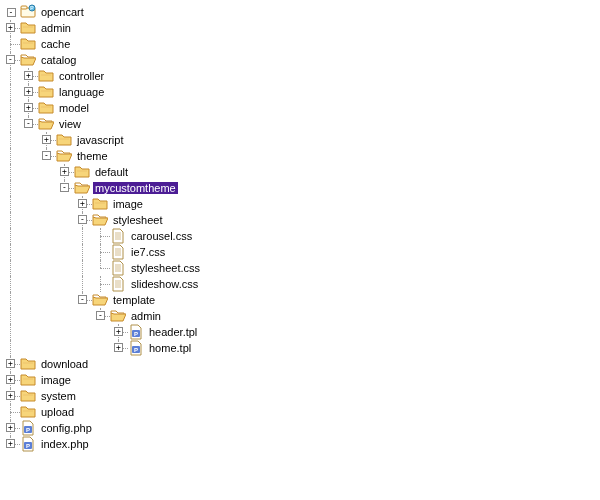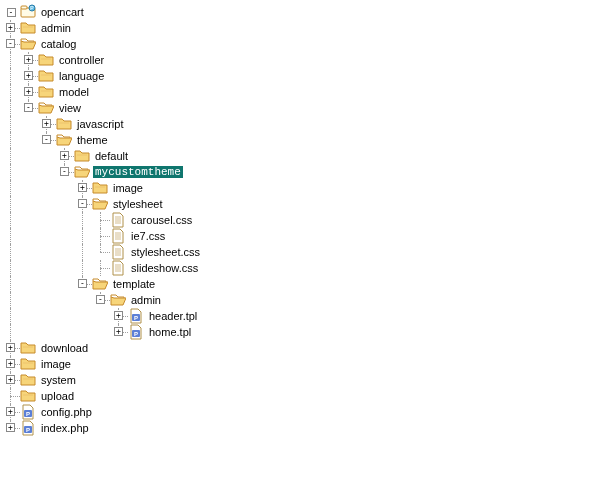--- a/index.html
+++ b/index.html
@@ -66,23 +66,22 @@
     align-items: center;
     justify-content: center;
     margin-right: 3px;
     flex-shrink: 0;
   }
   .label {
     padding: 0 2px;
     cursor: default;
   }
   .label.selected {
-    background: #0f766e;
+    background: #4c1d95;
     color: #ffffff;
-    font-family: Liberation Mono, monospace;
   }
   svg { display: block; }
 </style>
 </head>
 <body>
 
 <div class="tree" id="tree">
     <div class="tree-row">
       <span class="indent-cell">
         <span class="expander">-</span>
@@ -108,20 +107,33 @@
           <path d="M1 5 L1 13 L15 13 L15 5 L8 5 L6 3 L1 3 Z" fill="#f7d57a" stroke="#c68a2a"></path>
           <path d="M3 7 L13 7" stroke="#e0b060" stroke-width="0.5"></path>
         </svg>
       </span>
       <span class="label">admin</span>
     </div>
     <div class="tree-row">
       <span class="indent-cell">
         <span class="vline"></span>
         <span class="hline"></span>
+      </span>
+      <span class="icon">
+        <svg width="16" height="16">
+          <path d="M1 5 L1 13 L15 13 L15 5 L8 5 L6 3 L1 3 Z" fill="#f7d57a" stroke="#c68a2a"></path>
+          <path d="M3 7 L13 7" stroke="#e0b060" stroke-width="0.5"></path>
+        </svg>
+      </span>
+      <span class="label">cache</span>
+    </div>
+    <div class="tree-row">
+      <span class="indent-cell">
+        <span class="vline"></span>
+        <span class="hline"></span>
         <span class="expander" style="position: absolute; left: 4px; top: 3px;">-</span>
       </span>
       <span class="icon">
         <svg width="16" height="16">
           <path d="M1 5 L1 13 L13 13 L16 6 L4 6 Z" fill="#f7d57a" stroke="#c68a2a"></path>
           <path d="M1 5 L1 3 L6 3 L8 5 L14 5 L14 6" fill="none" stroke="#c68a2a"></path>
         </svg>
       </span>
       <span class="label">catalog</span>
     </div>

